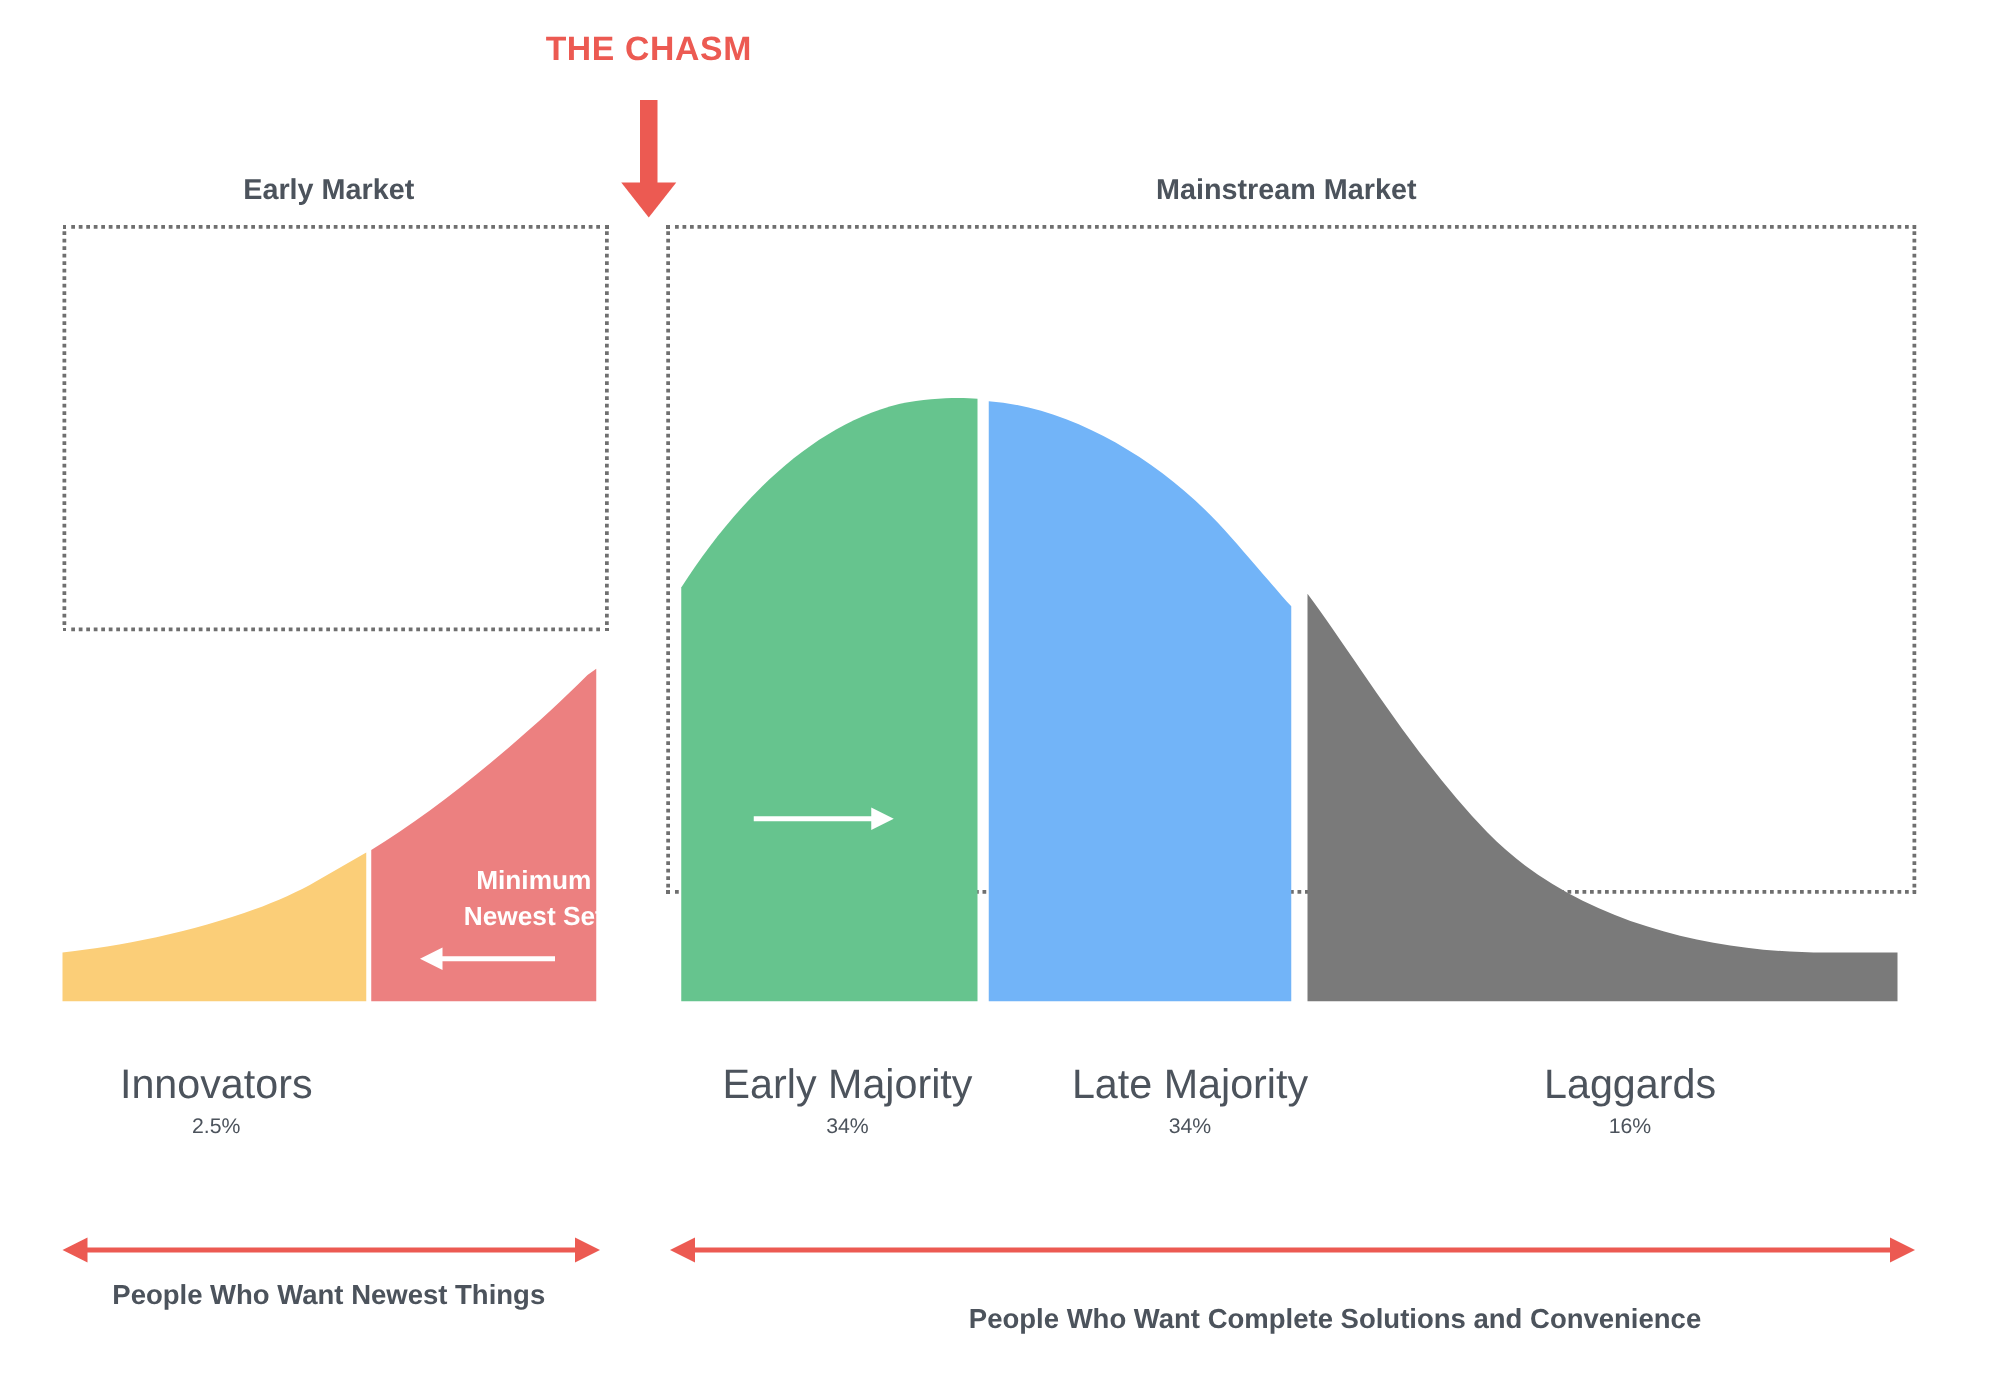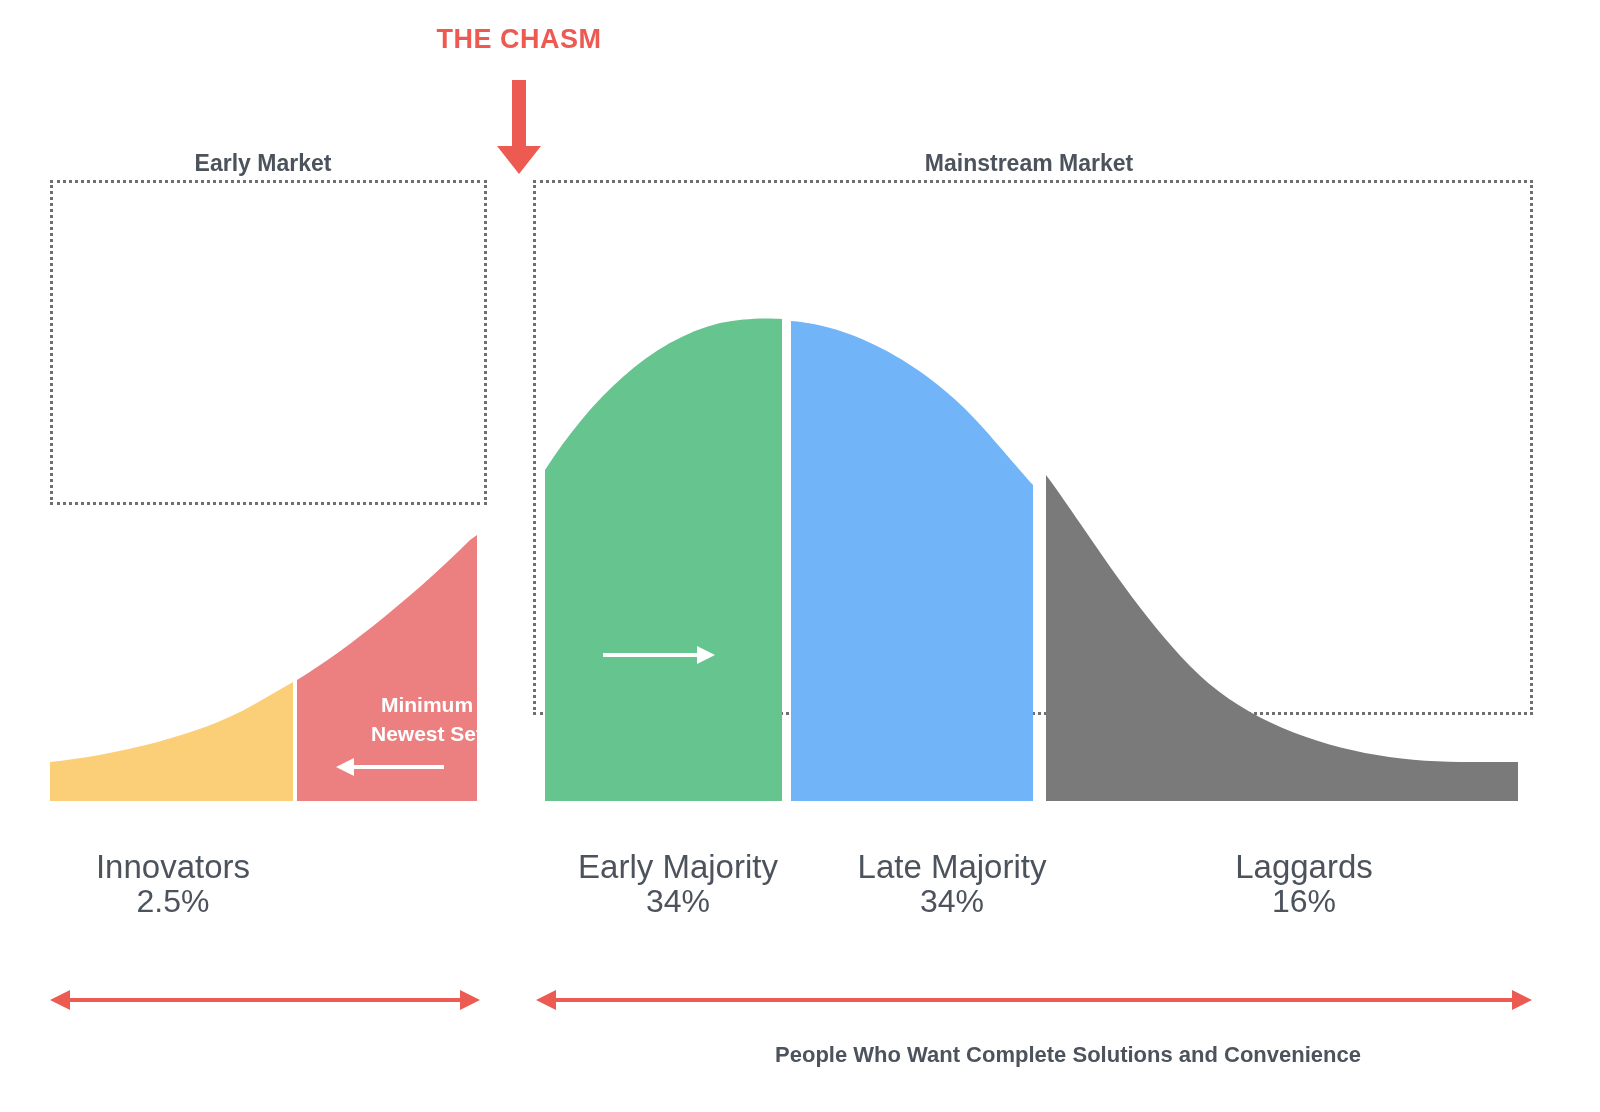--- a/index.html
+++ b/index.html
@@ -30,21 +30,20 @@
     white-space:nowrap;
   }
 
   .market-label{
     position:absolute;
     font-size:23px;
     font-weight:bold;
     color:#4C535C;
     white-space:nowrap;
     transform:translateX(-50%);
-    margin-top:12px;
   }
   #market-early{left:263px;top:138px;}
   #market-main{left:1029px;top:138px;}
 
   .dotbox{
     position:absolute;
     border:3px dotted #6b6b6b;
     border-width:3px;
     box-sizing:border-box;
   }
@@ -69,21 +68,21 @@
   #label-wps{left:672px;top:578px;}
 
   .cat{
     position:absolute;
     text-align:center;
     transform:translateX(-50%);
     white-space:nowrap;
     color:#4C535C;
   }
   .cat .name{font-size:33px;line-height:34px;}
-  .cat .pct{font-size:32px;line-height:34px;}
+  .cat .pct{font-size:17px;line-height:34px;}
 
   #cat-0{left:173px;top:850px;}
   #cat-1{left:397px;top:850px;}
   #cat-2{left:678px;top:850px;}
   #cat-3{left:952px;top:850px;}
   #cat-4{left:1304px;top:850px;}
 
   .footer{
     position:absolute;
     text-align:center;
@@ -167,15 +166,16 @@
   </div>
   <div class="cat" id="cat-3">
     <div class="name">Late Majority</div>
     <div class="pct">34%</div>
   </div>
   <div class="cat" id="cat-4">
     <div class="name">Laggards</div>
     <div class="pct">16%</div>
   </div>
 
+  <div class="footer" id="footer-left">People Who Want Newest Things</div>
   <div class="footer" id="footer-right">People Who Want Complete Solutions and Convenience</div>
 
 </div>
 
 </body></html>

